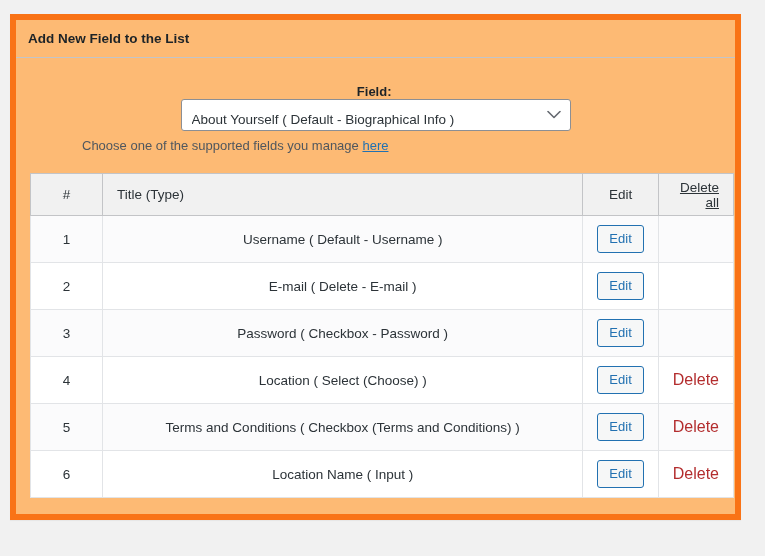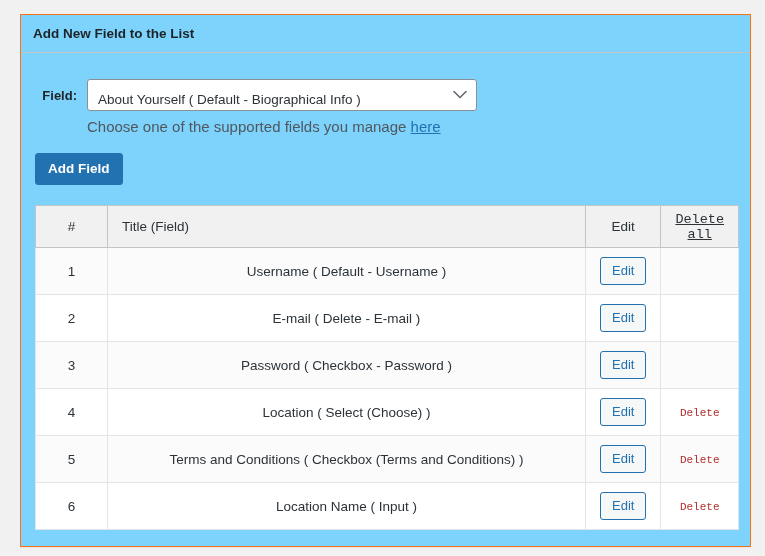--- a/index.html
+++ b/index.html
@@ -8,25 +8,25 @@
     padding: 0;
     width: 765px;
     height: 556px;
     background: #f1f1f1;
     font-family: "Liberation Sans", sans-serif;
     -webkit-font-smoothing: antialiased;
   }
 
   .panel {
     position: absolute;
-    left: 20px;
+    left: 10px;
     top: 14px;
     width: 731px;
-    background: #7dd3fc;
-    border: 1px solid #f97316;
+    background: #fdba74;
+    border: 6px solid #f97316;
     box-shadow: 0 1px 1px rgba(0,0,0,0.04);
   }
 
   .panel-header {
     height: 38px;
     line-height: 38px;
     padding: 0 12px;
     border-bottom: 1px solid #c3c4c7;
     font-size: 13.5px;
     font-weight: bold;
@@ -35,20 +35,21 @@
 
   .panel-body {
     padding: 18px 14px 16px 14px;
   }
 
   
   .field-row {
     display: flex;
     align-items: center;
     margin-top: 8px;
+    flex-direction: column;
   }
   .field-label {
     font-size: 13px;
     font-weight: bold;
     color: #1d2327;
     margin-right: 10px;
     width: 42px;
     text-align: right;
   }
   .select-wrap {
@@ -73,22 +74,22 @@
   .chev {
     position: absolute;
     right: 10px;
     top: 50%;
     transform: translateY(-50%);
     pointer-events: none;
     line-height: 0;
   }
 
   .helper {
-    margin: 7px 0 0 52px;
-    font-size: 15px;
+    margin: 7px 0 8px 52px;
+    font-size: 13px;
     color: #50575e;
   }
   .helper a {
     color: #2271b1;
     text-decoration: underline;
   }
 
   .btn-primary {
     display: inline-block;
     margin: 18px 0 0 0;
@@ -130,21 +131,21 @@
     font-size: 13.5px;
     color: #2c3338;
     padding: 0 14px;
   }
   table.fields tbody tr:nth-child(odd) td { background: #fbfbfc; }
   table.fields tbody tr:nth-child(even) td { background: #ffffff; }
 
   .col-num  { width: 72px;  text-align: center; }
   .col-title{ text-align: center; }
   .col-edit { width: 72px;  text-align: center; }
-  .col-del  { width: 71px;  text-align: center; font-family: Liberation Mono, monospace; }
+  .col-del  { width: 71px;  text-align: right; }
 
   th.col-title { text-align: left; }
 
   .delete-all-link {
     color: #2c3338;
     text-decoration: underline;
     cursor: pointer;
   }
 
   .btn-edit {
@@ -156,21 +157,21 @@
     border: 1px solid #2271b1;
     border-radius: 3px;
     color: #2271b1;
     font-size: 13px;
     font-family: "Liberation Sans", sans-serif;
     cursor: pointer;
   }
 
   .lnk-delete {
     color: #b32d2e;
-    font-size: 11px;
+    font-size: 16px;
     text-decoration: none;
     cursor: pointer;
     margin-top: 19px;
   }
 </style>
 </head>
 <body>
 
 <div class="panel">
 
@@ -190,28 +191,27 @@
           </svg>
         </span>
       </div>
     </div>
 
     <div class="helper">
       <span>Choose one of the supported fields you manage</span>
       <a href="#">here</a>
     </div>
 
-    <button class="btn-primary">Add Field</button>
 
     <div class="tbl-wrap">
       <table class="fields">
         <thead>
           <tr>
             <th class="col-num">#</th>
-            <th class="col-title">Title (Field)</th>
+            <th class="col-title">Title (Type)</th>
             <th class="col-edit">Edit</th>
             <th class="col-del">
               <span class="delete-all-link">Delete all</span>
             </th>
           </tr>
         </thead>
         <tbody id="rows-body">
             <tr>
               <td class="col-num">1</td>
               <td class="col-title">Username ( Default - Username )</td>

